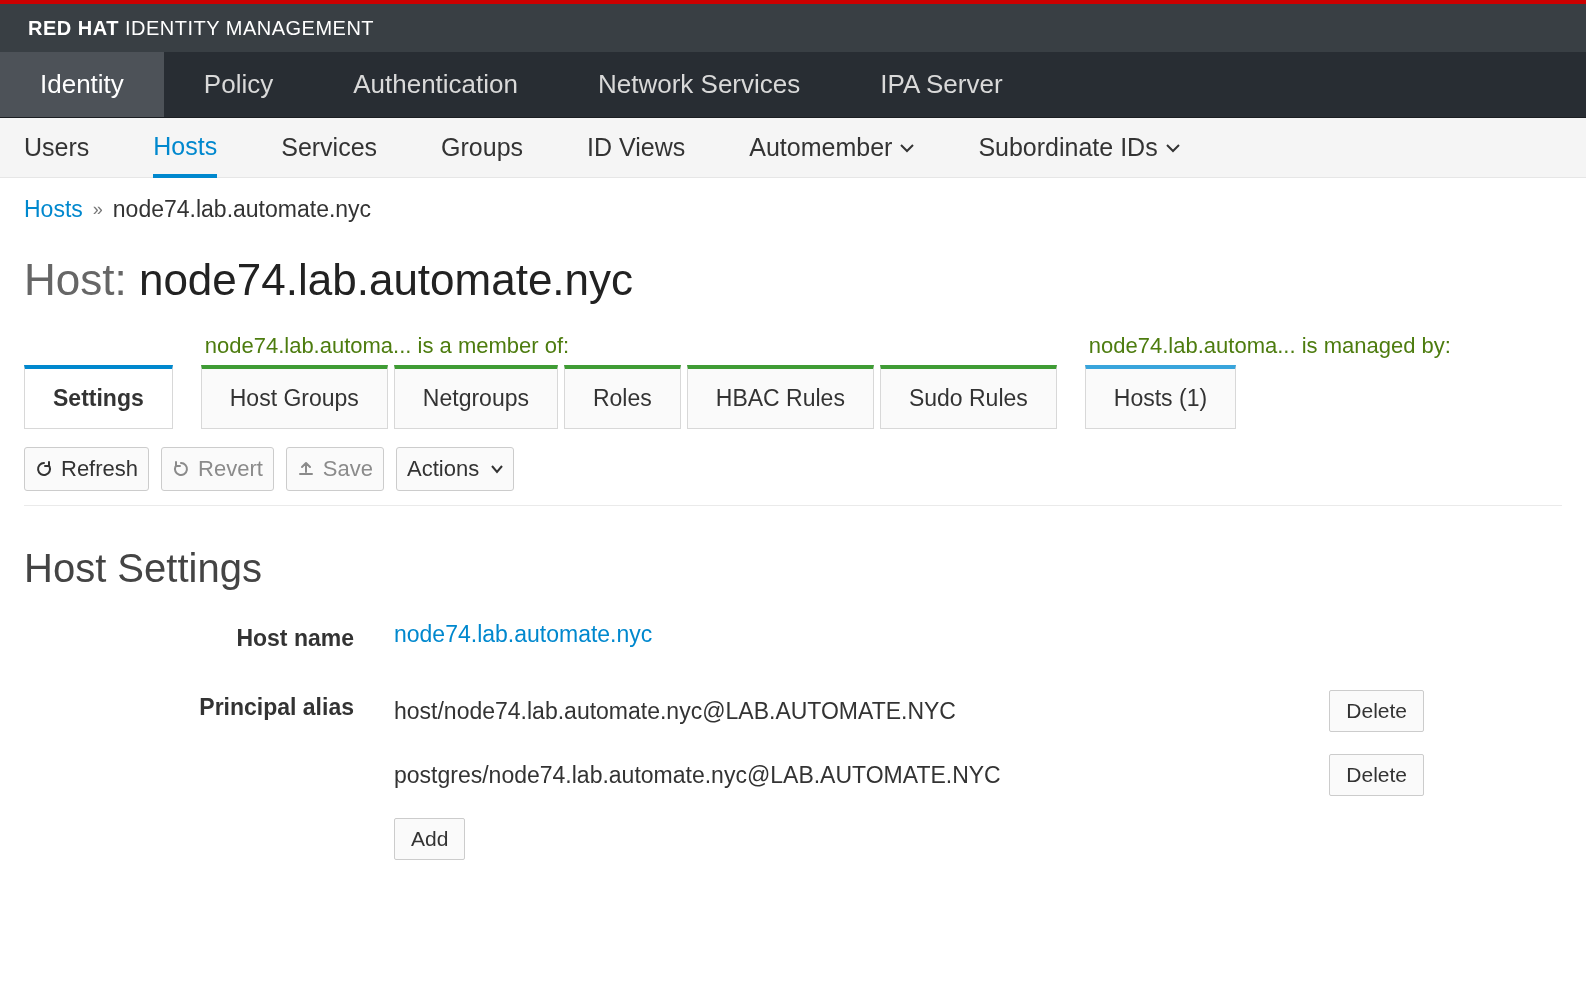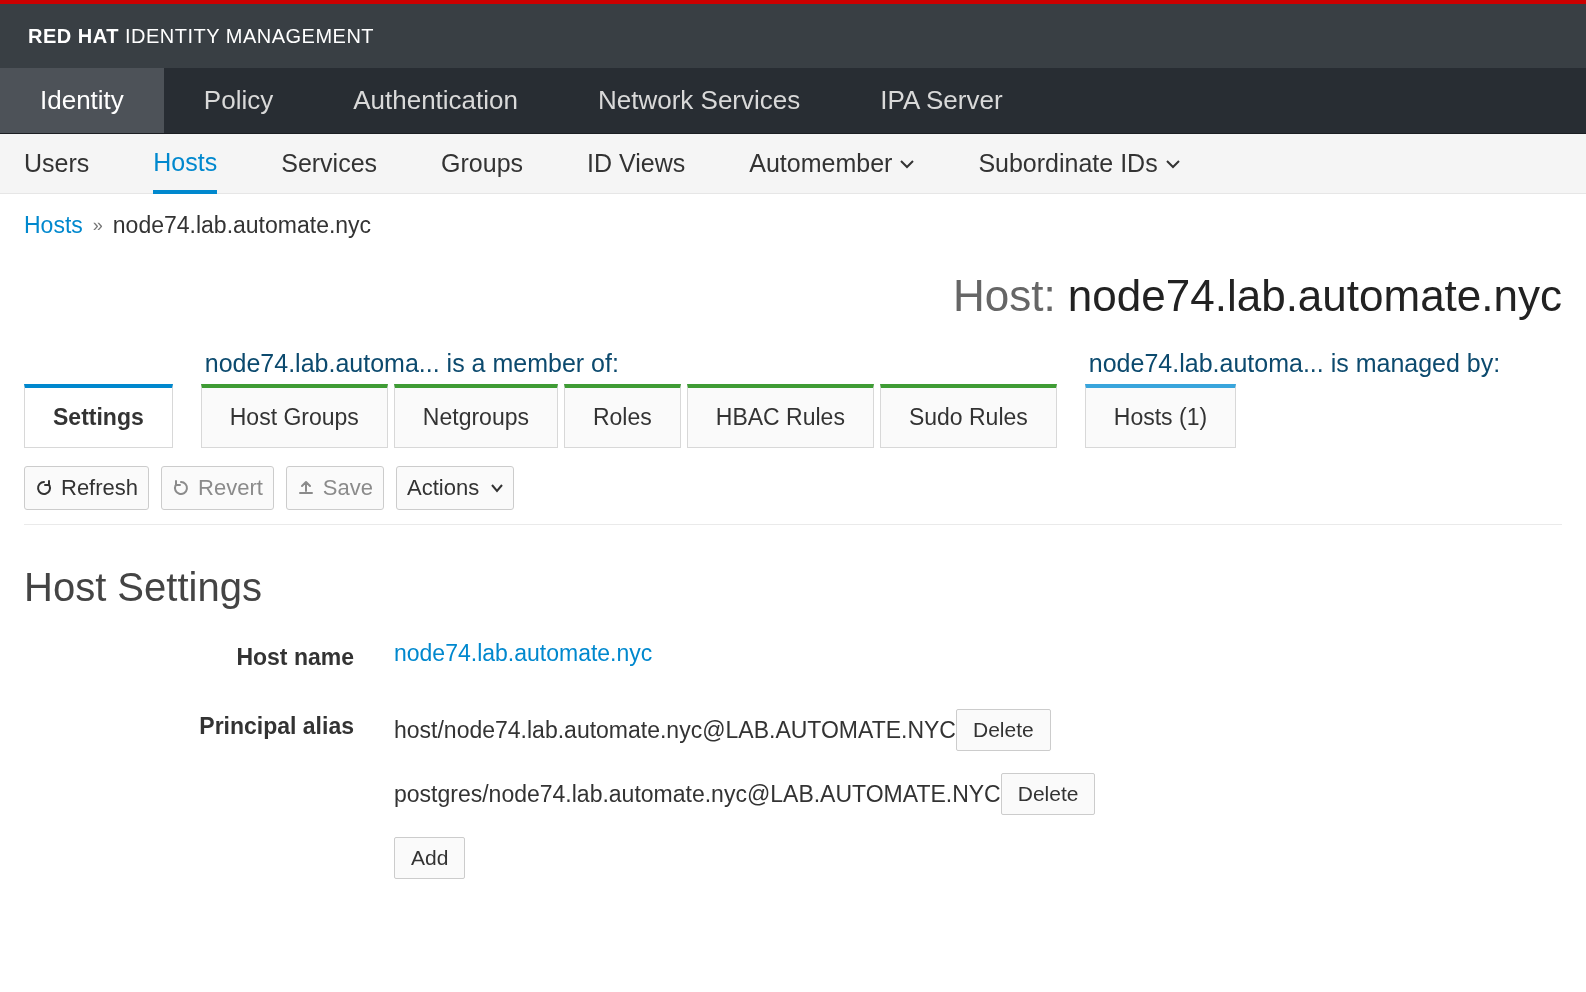--- a/index.html
+++ b/index.html
@@ -1,53 +1,53 @@
 <!DOCTYPE html>
 <html><head>
 <meta charset="utf-8">
 <style>
   * { box-sizing: border-box; margin: 0; padding: 0; }
   html, body { width: 1586px; font-family: "Helvetica Neue", Helvetica, Arial, sans-serif; color: #333; background: #fff; }
   .red-stripe { height: 4px; background: #c00; }
-  .brand-bar { background: #393f44; color: #fff; height: 64px; display: flex; align-items: center; padding: 0 28px; font-size: 20px; letter-spacing: .5px; }
+  .brand-bar { background: #393f44; color: #fff; height: 48px; display: flex; align-items: center; padding: 0 28px; font-size: 20px; letter-spacing: .5px; }
   .brand-bar .brand-strong { font-weight: 800; margin-right: 6px; }
   .brand-bar .brand-rest { font-weight: 300; }
   .primary-nav { background: #282d33; display: flex; align-items: stretch; height: 66px; border-bottom: 1px solid #1b1e22; }
   .primary-nav .pnav-item { display: flex; align-items: center; padding: 0 40px; font-size: 26px; color: #d9d9d9; cursor: pointer; }
   .primary-nav .pnav-item.active { background: #4d5258; color: #fff; }
   .secondary-nav { background: #f5f5f5; border-bottom: 1px solid #e6e6e6; display: flex; align-items: center; height: 60px; padding: 0 24px; gap: 64px; }
   .secondary-nav .snav-item { font-size: 25px; color: #333; display: flex; align-items: center; height: 100%; cursor: pointer; gap: 8px; }
   .secondary-nav .snav-item.active { color: #0088ce; border-bottom: 4px solid #0088ce; margin-bottom: -1px; }
   .chevron-icon { display: inline-flex; }
   .page-wrap { padding: 18px 24px 40px 24px; }
   .breadcrumb { font-size: 23px; color: #333; display: flex; align-items: center; gap: 10px; margin-bottom: 32px; }
   .breadcrumb a { color: #0088ce; text-decoration: none; }
   .breadcrumb .sep { color: #777; font-size: 18px; }
-  h1.page-title { font-size: 44px; font-weight: 300; color: #666; margin-bottom: 28px; text-align: right; }
+  h1.page-title { font-size: 44px; font-weight: 300; color: #666; margin-bottom: 28px; }
   h1.page-title .page-title-value { color: #222; }
   .tab-section { display: flex; align-items: flex-end; gap: 0; position: relative; }
   .tab-group { display: flex; flex-direction: column; align-items: flex-start; }
-  .tab-group-label { font-size: 25px; color: #0c4a6e; padding: 0 4px 6px 4px; }
+  .tab-group-label { font-size: 22px; color: #4d7c0f; padding: 0 4px 6px 4px; }
   .tab-row { display: flex; gap: 6px; }
   .tab { border: 1px solid #d8d8d8; border-top: 4px solid transparent; background: #fafafa; font-size: 23px; padding: 16px 28px; cursor: pointer; white-space: nowrap; }
   .tab.active { border-top-color: #0088ce; background: #fff; font-weight: 700; }
   .tab.green-top { border-top-color: #3f9c35; text-align: right; }
   .tab.blue-top { border-top-color: #39a5dc; }
   .tab-section .spacer { width: 28px; }
   .tab-section .right-group { margin-left: 28px; }
   .toolbar { display: flex; gap: 12px; margin-top: 18px; padding-bottom: 14px; border-bottom: 1px solid #eaeaea; }
   .btn { display: inline-flex; align-items: center; gap: 8px; background: #fafafa; border: 1px solid #ccc; border-radius: 3px; padding: 8px 10px; font-size: 22px; cursor: pointer; color: #333; }
   .btn.muted { color: #8b8b8b; }
   .btn .caret { margin-left: 4px; }
   h2.section-title { font-size: 40px; font-weight: 300; color: #444; margin: 40px 0 30px 0; }
   .form-grid { display: grid; grid-template-columns: 330px 1fr; row-gap: 38px; column-gap: 40px; max-width: 1400px; }
   .form-label { font-size: 23px; font-weight: 700; color: #333; text-align: right; padding-top: 4px; }
   .form-value { font-size: 23px; color: #333; }
   .form-value a { color: #0088ce; text-decoration: none; }
-  .alias-row { display: flex; align-items: center; gap: 0; margin-bottom: 22px; }
+  .alias-row { display: flex; align-items: center; gap: 6px; margin-bottom: 22px; justify-content: space-between; }
   .alias-text { font-size: 23px; color: #333; white-space: nowrap; }
   .small-btn { background: #fafafa; border: 1px solid #ccc; border-radius: 2px; padding: 8px 16px; font-size: 21px; cursor: pointer; color: #333; }
   svg { display: block; }
 </style>
 </head>
 <body>
 
 <div class="red-stripe"></div>
 
 <div class="brand-bar">

